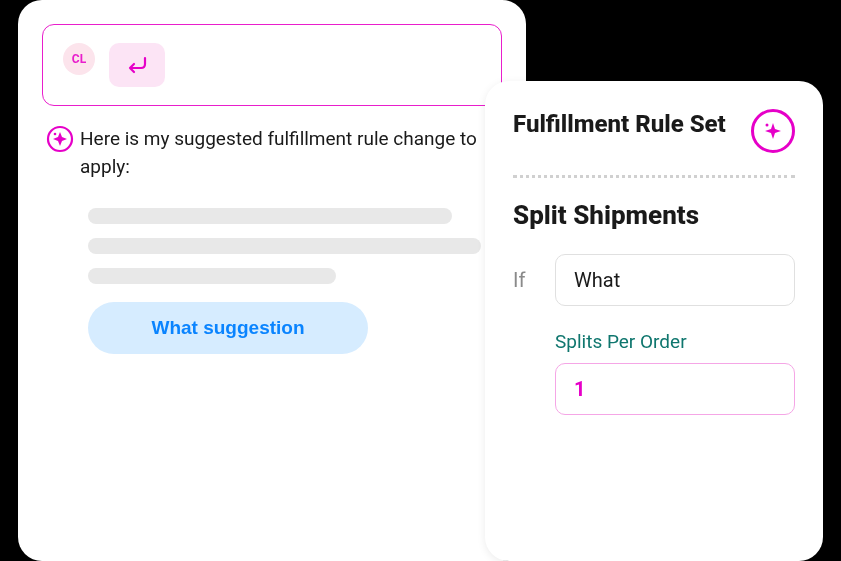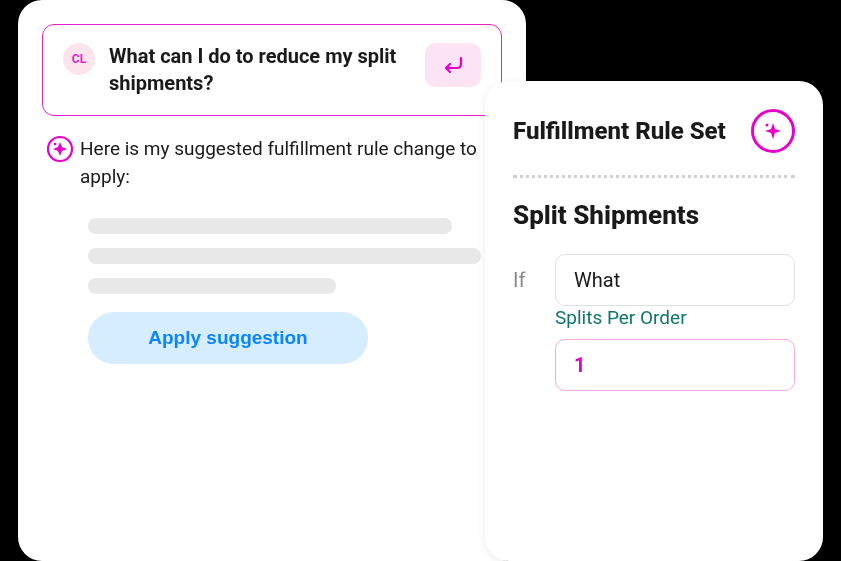--- a/index.html
+++ b/index.html
@@ -122,21 +122,21 @@
       left: 485px;
       top: 81px;
       width: 338px;
       height: 480px;
       padding: 28px;
     }
     
     .rule-header {
       display: flex;
       justify-content: space-between;
-      align-items: center;
+      align-items: flex-start;
     }
     
     .rule-title {
       font-size: 24px;
       font-weight: 800;
       color: #1a1a1a;
       line-height: 1.25;
     }
     
     .sparkle-badge {
@@ -160,20 +160,21 @@
       font-size: 26px;
       font-weight: 800;
       color: #1a1a1a;
       margin-bottom: 24px;
     }
     
     .condition-row {
       display: flex;
       align-items: center;
       gap: 14px;
+      margin-bottom: 24px;
     }
     
     .condition-label {
       font-size: 20px;
       color: #8a8a8a;
       width: 28px;
     }
     
     .condition-select {
       flex: 1;
@@ -210,21 +211,20 @@
       align-items: center;
     }
   </style>
 </head>
 <body>
 
 <div class="card chat-card">
 
   <div class="query-box">
     <div class="avatar">CL</div>
-    <div class="query-text">What can I do to reduce my split shipments?</div>
     <div class="return-btn">
       <svg width="24" height="20" viewBox="0 0 24 20" fill="none">
         <path d="M20 3 L20 9 Q20 13 16 13 L5 13 M9 9 L5 13 L9 17" stroke="#e600c8" stroke-width="2.2" stroke-linecap="round" stroke-linejoin="round" fill="none"></path>
       </svg>
     </div>
   </div>
 
   <div class="response-row">
     <div class="sparkle-icon">
       <svg width="28" height="28" viewBox="0 0 28 28">
@@ -235,21 +235,21 @@
     </div>
     <div class="response-text">Here is my suggested fulfillment rule change to apply:</div>
   </div>
 
   <div class="skeleton-block">
     <div class="skeleton w1"></div>
     <div class="skeleton w2"></div>
     <div class="skeleton w3"></div>
   </div>
 
-  <button class="apply-btn">Apply suggestion</button>
+  <button class="apply-btn">What suggestion</button>
 
 </div>
 
 <div class="card rule-card">
 
   <div class="rule-header">
     <div class="rule-title">Fulfillment Rule Set</div>
     <div class="sparkle-badge">
       <svg width="24" height="24" viewBox="0 0 24 24">
         <path d="M12 4 L14 10 L20 12 L14 14 L12 20 L10 14 L4 12 L10 10 Z" fill="#e600c8"></path>

